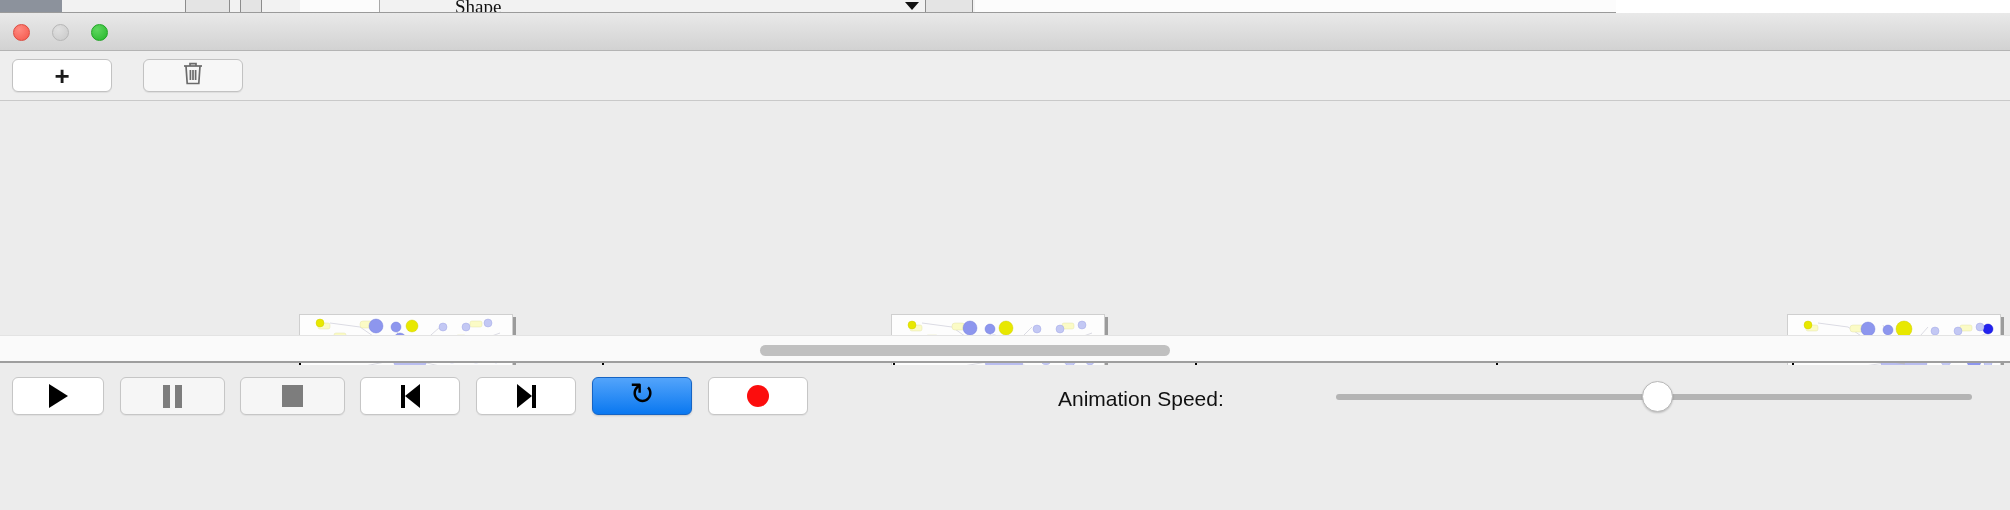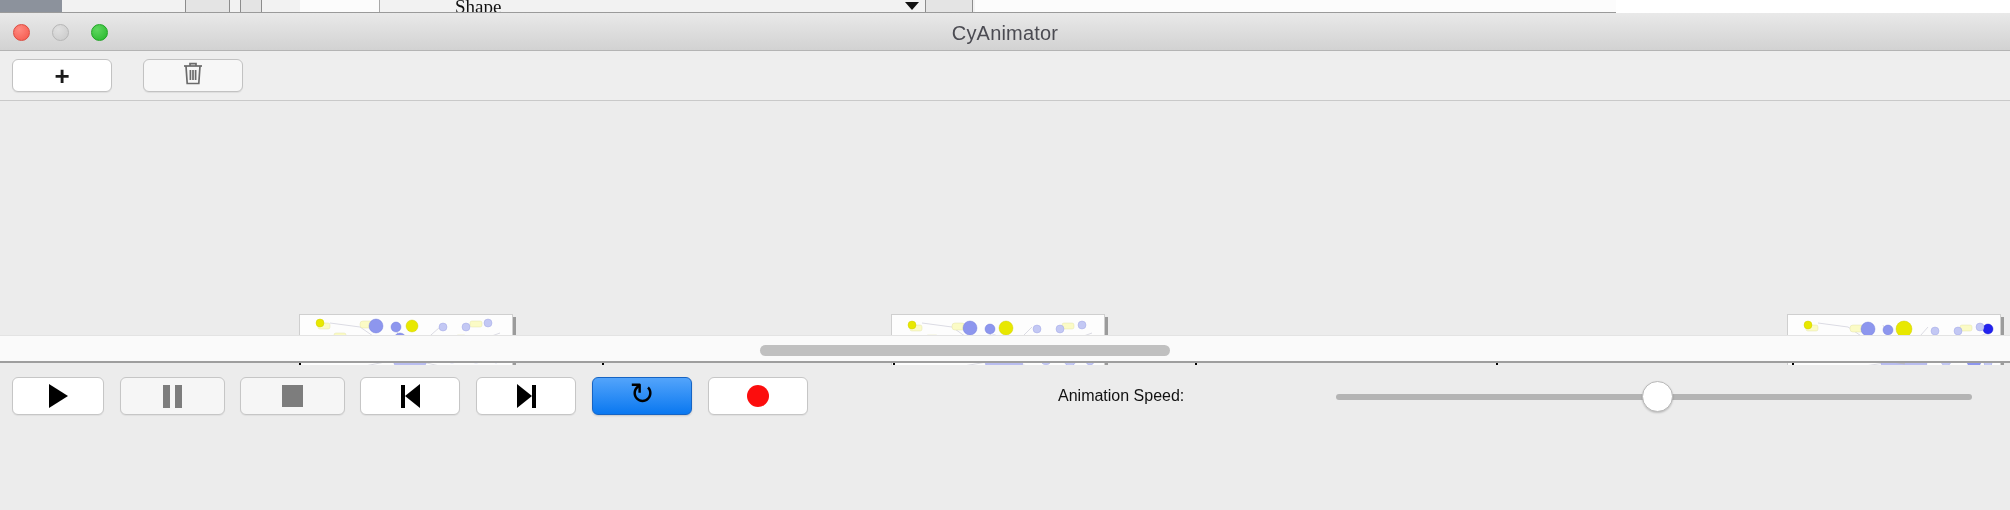--- a/index.html
+++ b/index.html
@@ -171,21 +171,21 @@
   .gly-first i { display:block; width:4px; height:23px; background:#000; }
   .gly-first b { display:block; width:0;height:0; border-right:15px solid #000; border-top:12px solid transparent; border-bottom:12px solid transparent; }
   .gly-last  { display:flex; align-items:center; }
   .gly-last b { display:block; width:0;height:0; border-left:15px solid #000; border-top:12px solid transparent; border-bottom:12px solid transparent; }
   .gly-last i { display:block; width:4px; height:23px; background:#000; }
   .gly-loop  { font-size: 30px; color: #000; line-height: 1; margin-top: -4px; }
   .gly-rec   { width: 22px; height: 22px; border-radius: 50%; background: #fc0d0d; }
 
   #speed-label {
     position: absolute; left: 1058px; top: 22px;
-    font-size: 16px; color: #111; white-space: nowrap;
+    font-size: 21px; color: #111; white-space: nowrap;
   }
   #speed-slider { position: absolute; left: 1336px; top: 29px; right: 38px; height: 6px; }
   #speed-track {
     position: absolute; left: 0; right: 0; top: 0; height: 6px;
     background: #b4b4b4; border-radius: 3px;
   }
   #speed-thumb {
     position: absolute; left: 306px; top: -13px; width: 31px; height: 31px;
     border-radius: 50%; background: #fff; border: 1px solid #b9b9b9;
     box-shadow: 0 1px 2px rgba(0,0,0,.2);
@@ -207,21 +207,20 @@
   <div class="bgtab" style="left:1852px; width:60px;"></div>
   <div class="bgtab" style="left:1920px; width:90px;"></div>
 </div>
 
 <div id="window">
 
   <div id="titlebar">
     <div class="traffic close"></div>
     <div class="traffic min"></div>
     <div class="traffic max"></div>
-    <div class="title">CyAnimator</div>
   </div>
 
   <div id="toolbar">
     <div class="btn" id="btn-add">
       <span class="plus-glyph">+</span>
     </div>
     <div class="btn dim" id="btn-delete">
       <span>
         <svg width="22" height="25" viewBox="0 0 22 25" fill="none" stroke="#6b6b6b" stroke-width="1.7">
           <path d="M2 5 h18"></path>

